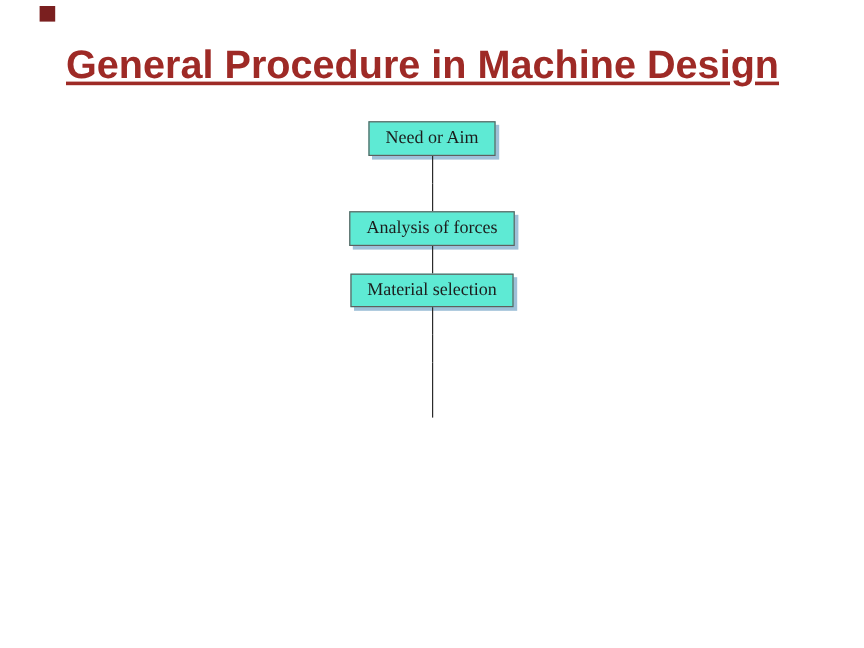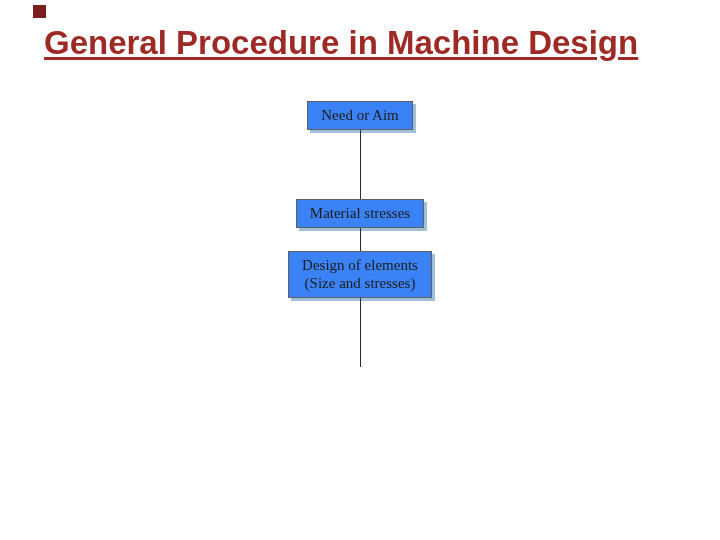--- a/index.html
+++ b/index.html
@@ -16,39 +16,39 @@
     left: 33px;
     top: 5px;
     width: 13px;
     height: 13px;
     background: #7a1f1f;
   }
   .slide-title {
     position: absolute;
     left: 44px;
     top: 24px;
-    margin: 0;
+    margin: 11px;
     font-size: 33px;
     font-weight: bold;
     color: #9e2a26;
     text-decoration: underline;
     text-underline-offset: 3px;
     white-space: nowrap;
   }
   .flowchart {
     position: absolute;
     left: 0;
     top: 101px;
     width: 720px;
     display: flex;
     flex-direction: column;
     align-items: center;
   }
   .flow-step {
-    background: #3b82f6;
+    background: #5eead4;
     border: 1px solid #5f5f5f;
     box-shadow: 3px 3px 0 #9fc0d8;
     padding: 4px 13px;
     font-family: "Liberation Serif", serif;
     font-size: 15px;
     color: #1c1c1c;
     text-align: center;
     white-space: pre-line;
     line-height: 1.25;
   }
@@ -62,21 +62,20 @@
 <body>
 
 <div class="corner-square"></div>
 
 <h1 class="slide-title">General Procedure in Machine Design</h1>
 
 <div class="flowchart" id="flowchart">
     <div class="flow-step">Need or Aim</div>
     <div class="connector"></div>
     <div class="connector"></div>
+    <div class="flow-step">Analysis of forces</div>
     <div class="connector"></div>
-    <div class="flow-step">Material stresses</div>
+    <div class="flow-step">Material selection</div>
     <div class="connector"></div>
-    <div class="flow-step">Design of elements
-(Size and stresses)</div>
     <div class="connector"></div>
     <div class="connector"></div>
     <div class="connector"></div>
   </div>
 
 </body></html>

